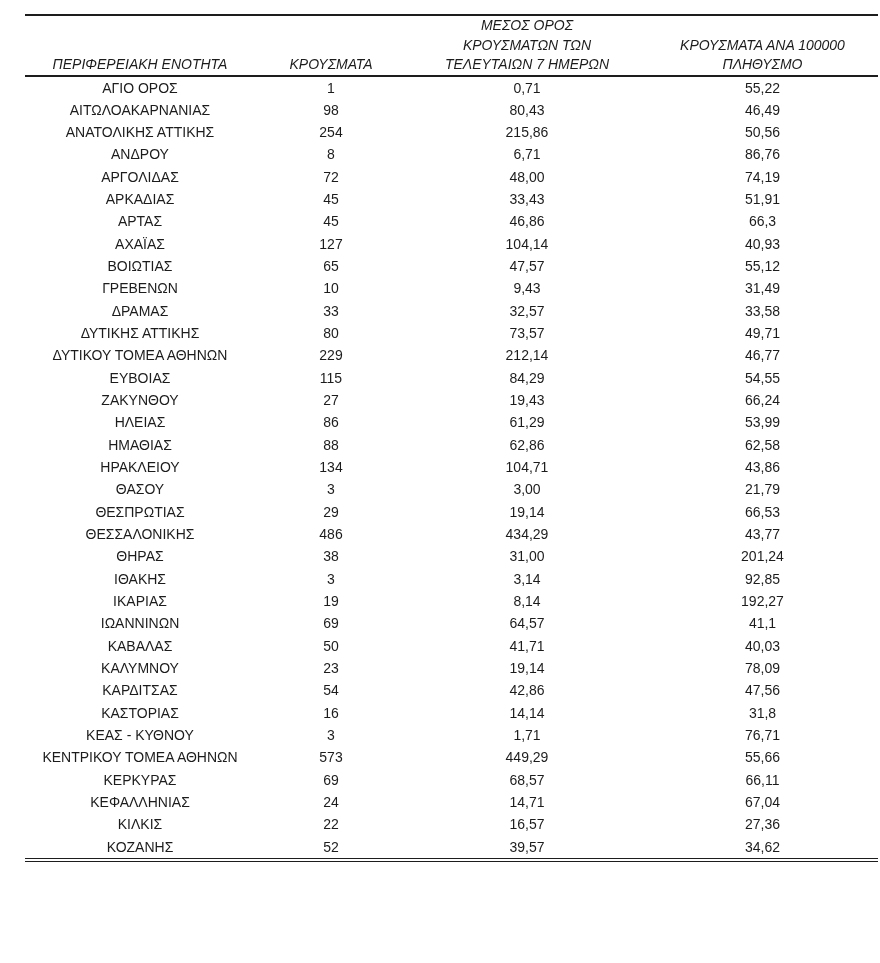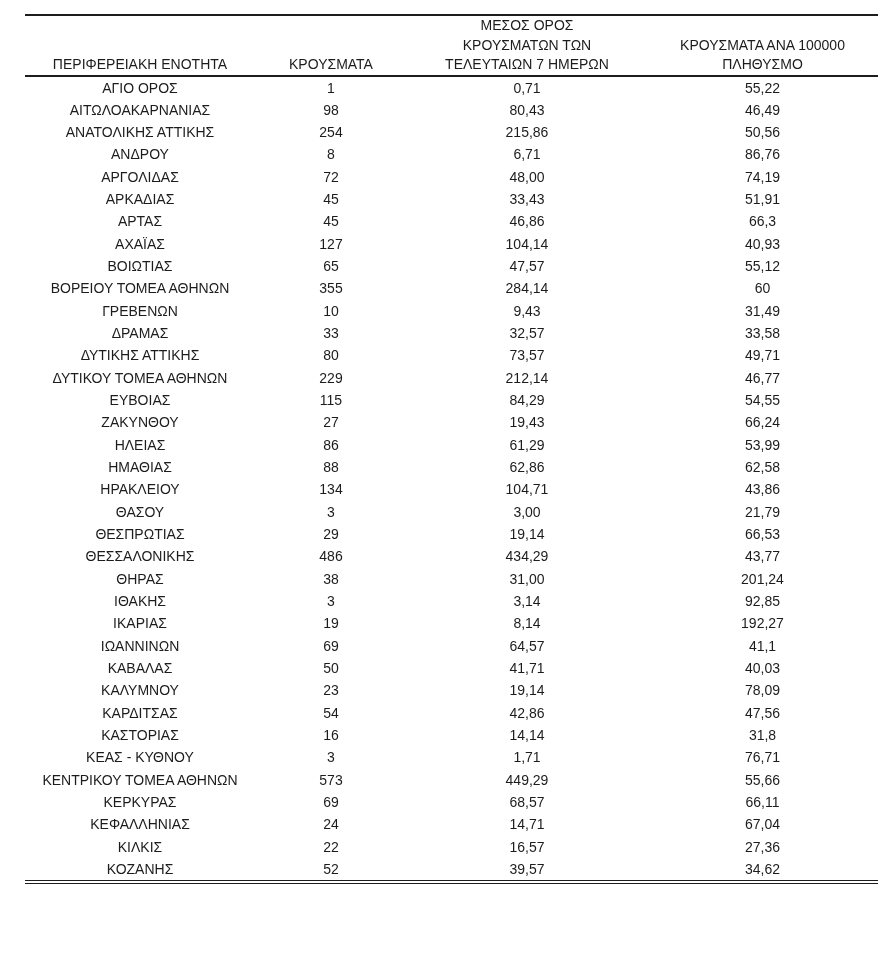--- a/index.html
+++ b/index.html
@@ -37,20 +37,21 @@
     overflow: hidden;
   }
   thead th {
     vertical-align: bottom;
     border-bottom: 2.5px solid #1d1d1d;
     padding-top: 4px;
     padding-bottom: 2px;
   }
   .hl {
     line-height: 19.5px;
+    font-style: italic;
   }
   tbody td {
     height: 22.33px;
     line-height: 22.33px;
   }
 </style>
 </head>
 <body>
 
 <div class="page">
@@ -130,26 +131,20 @@
             <td>104,14</td>
             <td>40,93</td>
           </tr>
           <tr>
             <td>ΒΟΙΩΤΙΑΣ</td>
             <td>65</td>
             <td>47,57</td>
             <td>55,12</td>
           </tr>
           <tr>
-            <td>ΒΟΡΕΙΟΥ ΤΟΜΕΑ ΑΘΗΝΩΝ</td>
-            <td>355</td>
-            <td>284,14</td>
-            <td>60</td>
-          </tr>
-          <tr>
             <td>ΓΡΕΒΕΝΩΝ</td>
             <td>10</td>
             <td>9,43</td>
             <td>31,49</td>
           </tr>
           <tr>
             <td>ΔΡΑΜΑΣ</td>
             <td>33</td>
             <td>32,57</td>
             <td>33,58</td>

